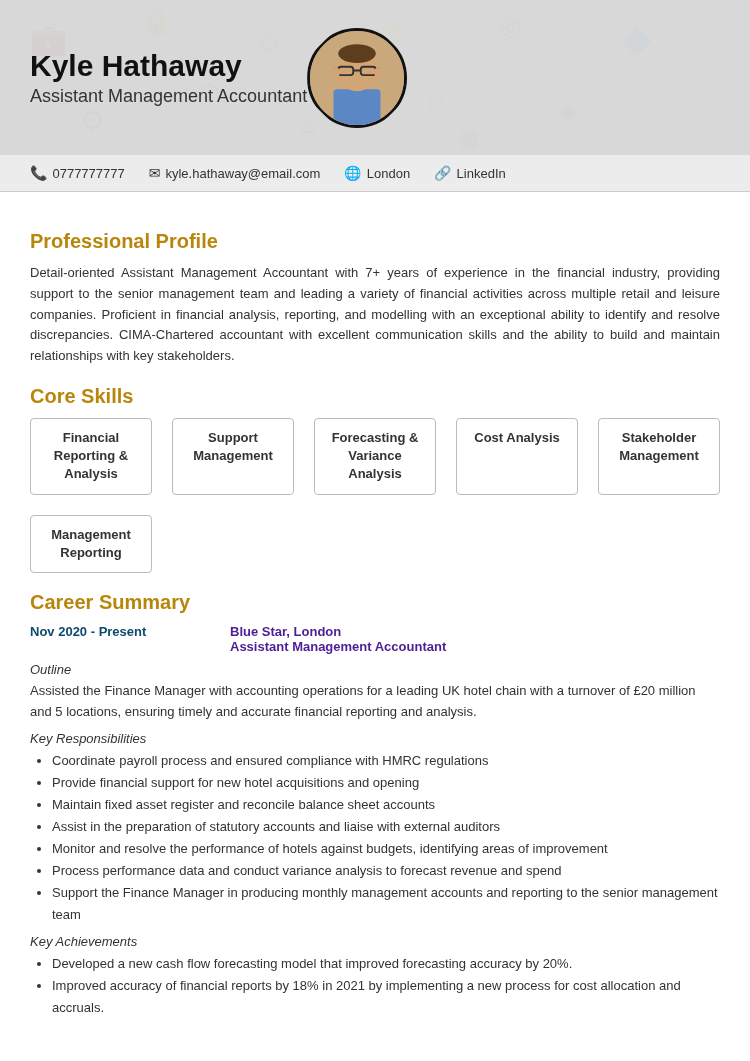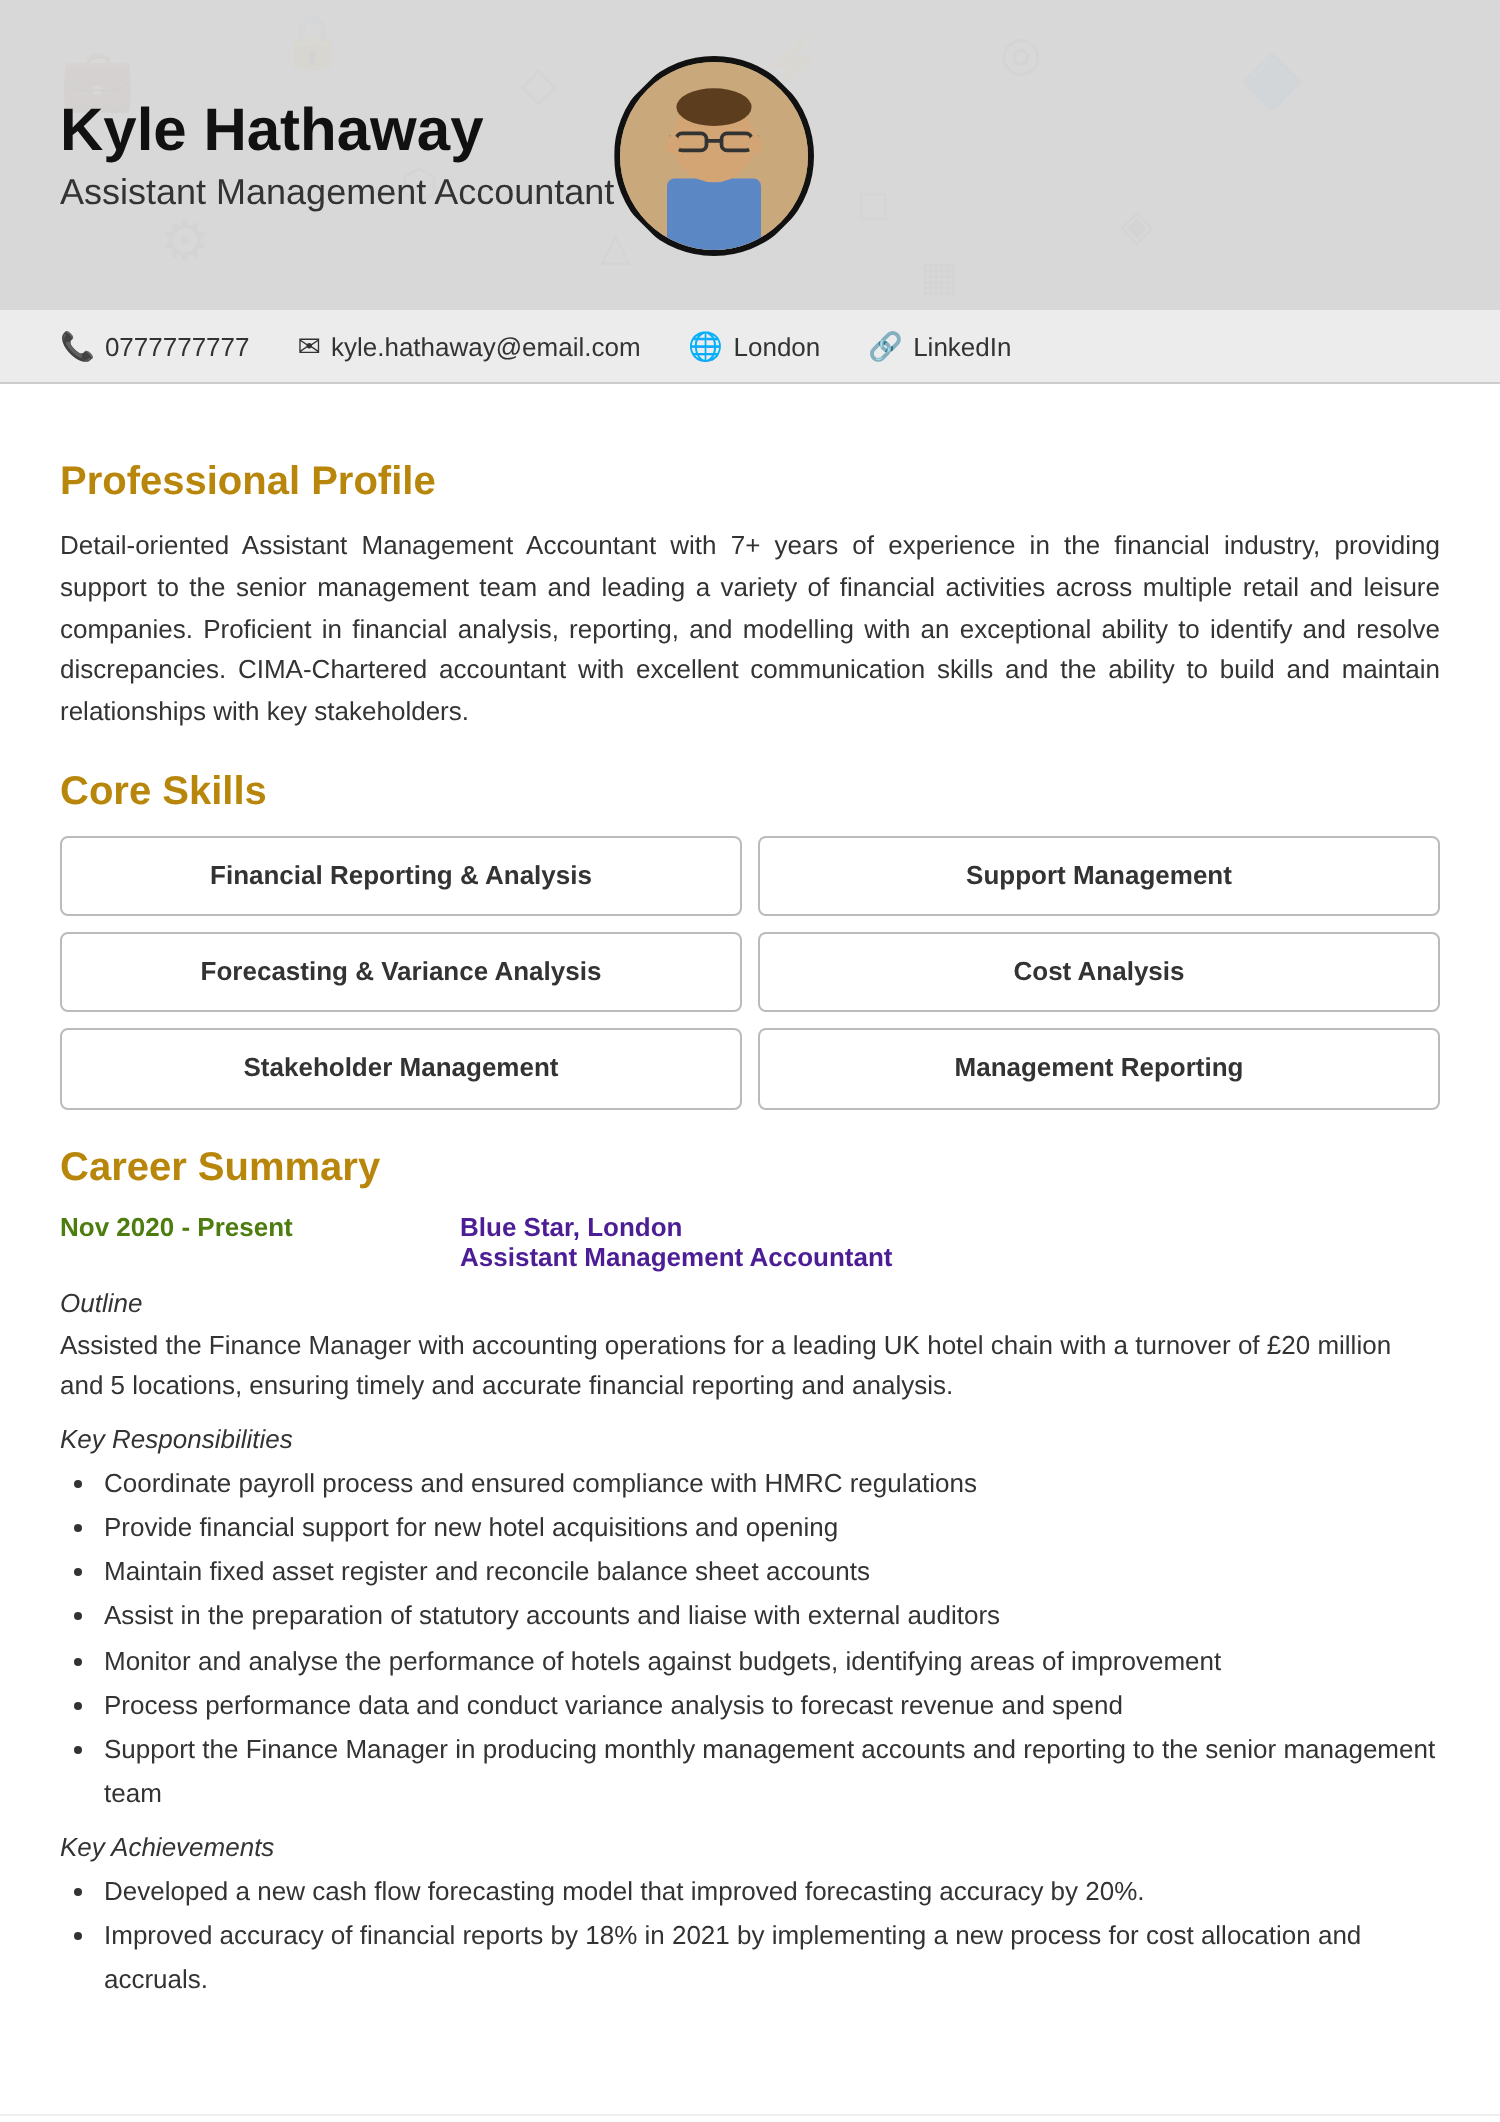--- a/index.html
+++ b/index.html
@@ -96,22 +96,22 @@
     .profile-text {
       font-size: 13px;
       line-height: 1.6;
       text-align: justify;
       color: #333;
     }
 
     
     .skills-grid {
       display: grid;
-      grid-template-columns: 1fr 1fr;
-      gap: 8px;
+      grid-template-columns: 1fr 1fr 1fr 1fr 1fr;
+      gap: 20px;
       margin-top: 10px;
     }
     .skill-box {
       border: 1.5px solid #bbb;
       border-radius: 4px;
       padding: 10px 12px;
       text-align: center;
       font-size: 13px;
       font-weight: 700;
       color: #333;
@@ -126,21 +126,21 @@
     .job-header {
       display: flex;
       gap: 0;
       margin-bottom: 6px;
     }
     .job-dates {
       font-size: 13px;
       font-weight: 700;
       width: 200px;
       flex-shrink: 0;
-      color: #4d7c0f;
+      color: #0c4a6e;
     }
     .job-info {
       font-size: 13px;
       color: #4c1d95;
     }
     .job-company {
       font-weight: 700;
     }
     .job-title-sub {
       font-weight: 700;
@@ -276,21 +276,21 @@
 
     <div class="job-section-label">Outline</div>
     <p class="job-outline">Assisted the Finance Manager with accounting operations for a leading UK hotel chain with a turnover of £20 million and 5 locations, ensuring timely and accurate financial reporting and analysis.</p>
 
     <div class="job-section-label">Key Responsibilities</div>
     <ul class="responsibilities-list">
       <li>Coordinate payroll process and ensured compliance with HMRC regulations</li>
       <li>Provide financial support for new hotel acquisitions and opening</li>
       <li>Maintain fixed asset register and reconcile balance sheet accounts</li>
       <li>Assist in the preparation of statutory accounts and liaise with external auditors</li>
-      <li>Monitor and analyse the performance of hotels against budgets, identifying areas of improvement</li>
+      <li>Monitor and resolve the performance of hotels against budgets, identifying areas of improvement</li>
       <li>Process performance data and conduct variance analysis to forecast revenue and spend</li>
       <li>Support the Finance Manager in producing monthly management accounts and reporting to the senior management team</li>
     </ul>
 
     <div class="job-section-label">Key Achievements</div>
     <ul class="responsibilities-list">
       <li>Developed a new cash flow forecasting model that improved forecasting accuracy by 20%.</li>
       <li>Improved accuracy of financial reports by 18% in 2021 by implementing a new process for cost allocation and accruals.</li>
     </ul>
   </div>

